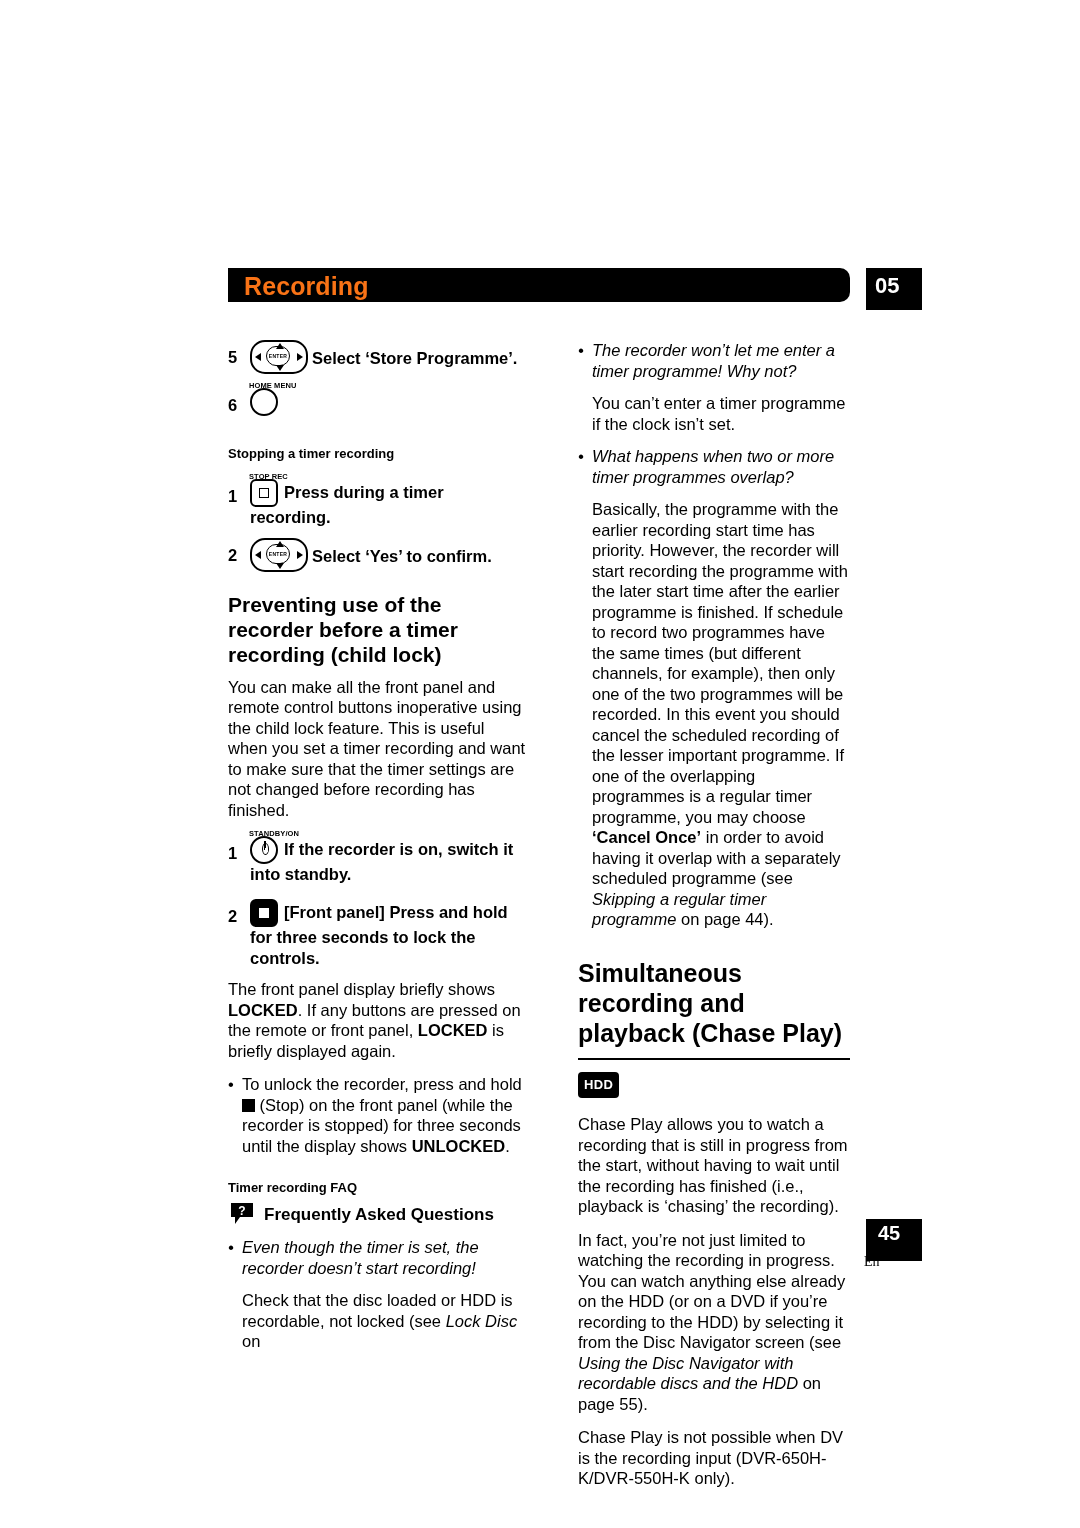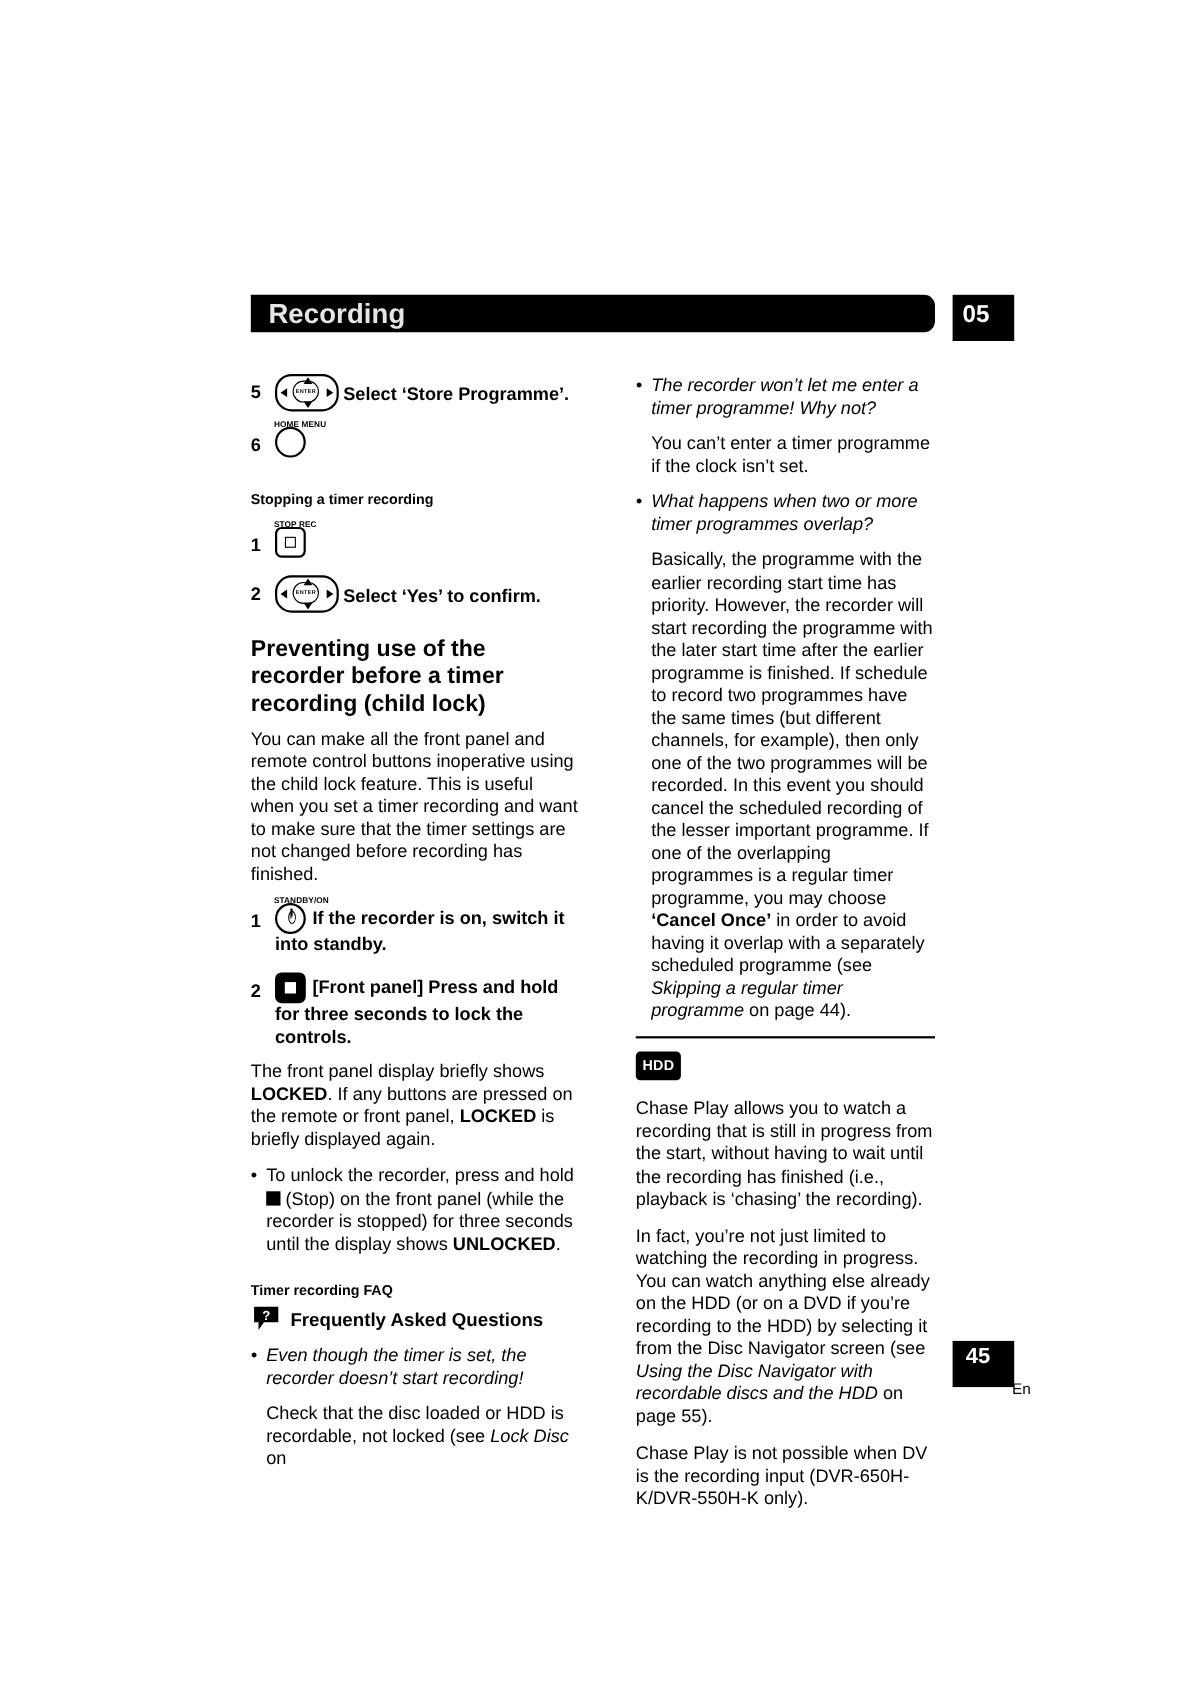--- a/index.html
+++ b/index.html
@@ -28,21 +28,21 @@
     top: 268px;
     width: 622px;
     height: 34px;
     background: #000000;
     border-radius: 0 10px 10px 0;
   }
   .header-title {
     position: absolute;
     left: 16px;
     top: 4px;
-    color: #e5e5e5;
+    color: #f97316;
     font-size: 25px;
     font-weight: bold;
     letter-spacing: 0.1px;
   }
   .chapter-tab {
     position: absolute;
     left: 866px;
     top: 268px;
     width: 56px;
     height: 42px;
@@ -275,23 +275,24 @@
   .pagenum {
     position: absolute;
     left: 12px;
     top: 3px;
     color: #fff;
     font-size: 20px;
     font-weight: bold;
   }
   .lang {
     position: absolute;
-    left: 920px;
+    left: 864px;
     top: 1254px;
     font-size: 14px;
+    font-family: Liberation Serif, serif;
   }
 </style>
 </head>
 <body>
 
 <div class="page">
 
   <div class="header">
     <span class="header-title">Recording</span>
   </div>
@@ -323,21 +324,21 @@
     </div>
 
     <h3 class="sub">Stopping a timer recording</h3>
 
     <div class="step" style="margin-top:14px;">
       <span class="num">1</span>
       <span class="stext">
         <span style="position:relative;display:inline-block;">
           <span class="btn-label" style="left:-1px;top:-13px;">STOP REC</span>
           <span class="btn-square"><span class="sq"></span></span>
-        </span>
+        </span><span>Press during a timer recording.</span>
       </span>
     </div>
 
     <div class="step">
       <span class="num">2</span>
       <span class="stext">
         <span class="btn-enter">
           <span class="arrow a-l"></span><span class="arrow a-r"></span>
           <span class="arrow a-u"></span><span class="arrow a-d"></span>
           <span class="inner">ENTER</span>
@@ -392,20 +393,21 @@
 
   <div class="col col-right">
 
 
     <div class="bullet italic">The recorder won’t let me enter a timer programme! Why not?</div>
     <div class="indent-text">You can’t enter a timer programme if the clock isn’t set.</div>
 
     <div class="bullet italic">What happens when two or more timer programmes overlap?</div>
     <div class="indent-text"><span>Basically, the programme with the earlier recording start time has priority. However, the recorder will start recording the programme with the later start time after the earlier programme is finished. If schedule to record two programmes have the same times (but different channels, for example), then only one of the two programmes will be recorded. In this event you should cancel the scheduled recording of the lesser important programme. If one of the overlapping programmes is a regular timer programme, you may choose </span><b>‘Cancel Once’</b><span> in order to avoid having it overlap with a separately scheduled programme (see </span><i>Skipping a regular timer programme</i><span> on page 44).</span></div>
 
+    <h2 class="bigsection">Simultaneous recording and playback (Chase Play)</h2>
     <hr class="rule">
 
     <div><span class="hdd-badge">HDD</span></div>
 
     <p class="body-text">Chase Play allows you to watch a recording that is still in progress from the start, without having to wait until the recording has finished (i.e., playback is ‘chasing’ the recording).</p>
 
     <p class="body-text"><span>In fact, you’re not just limited to watching the recording in progress. You can watch anything else already on the HDD (or on a DVD if you’re recording to the HDD) by selecting it from the Disc Navigator screen (see </span><i>Using the Disc Navigator with recordable discs and the HDD</i><span> on page 55).</span></p>
 
     <p class="body-text">Chase Play is not possible when DV is the recording input (DVR-650H-K/DVR-550H-K only).</p>
 

